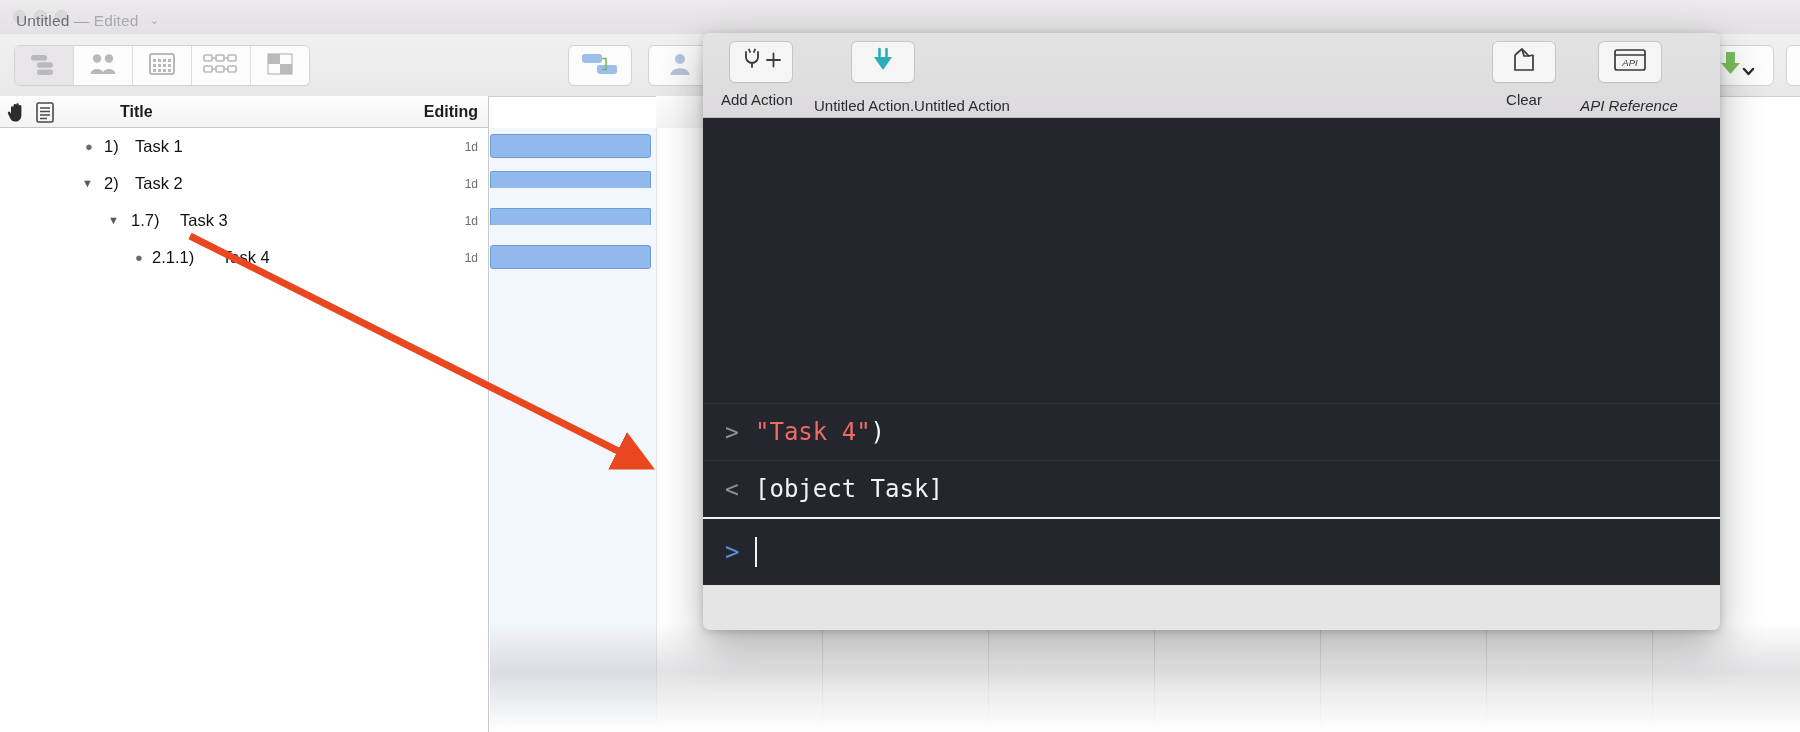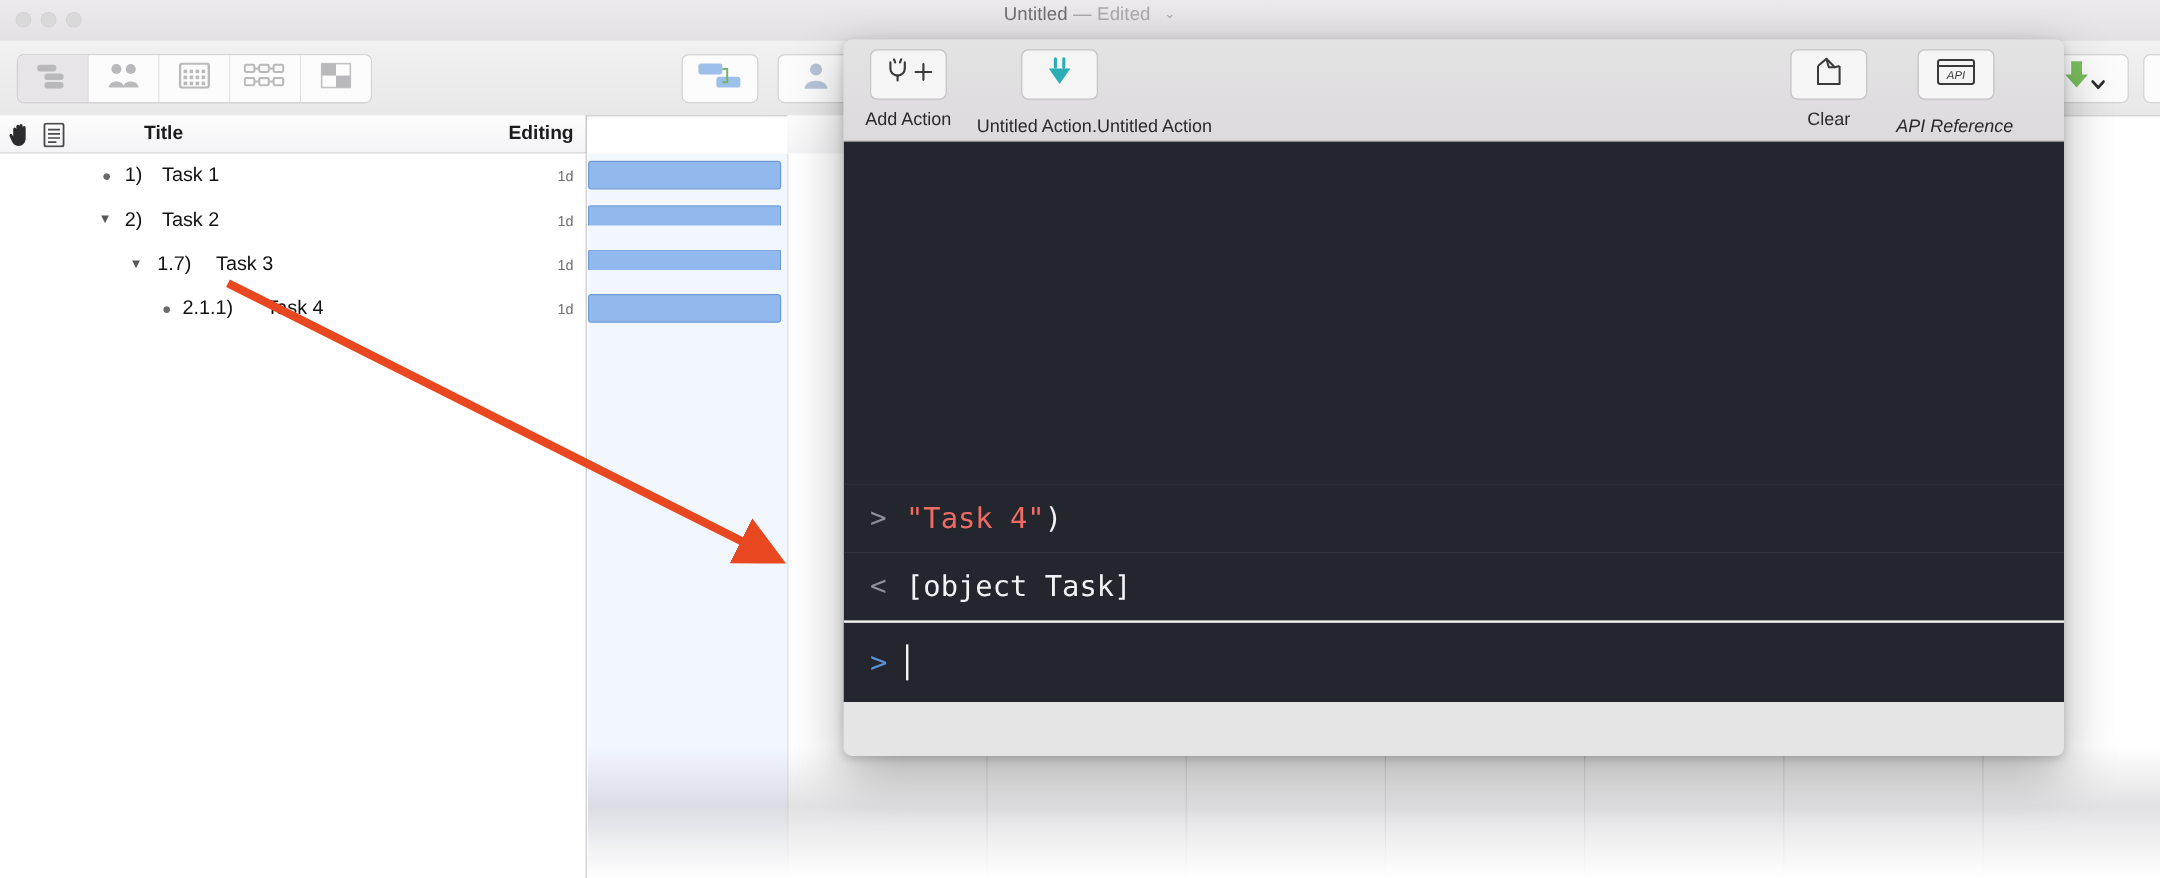--- a/index.html
+++ b/index.html
@@ -46,22 +46,21 @@
   .tl {
     width: 13px; height: 13px; border-radius: 50%;
     background: #d9d9d9;
     box-shadow: inset 0 0 0 0.5px rgba(0,0,0,.05);
   }
 
   .main-title {
     position: absolute;
     top: 0; left: 16px; right: 0;
     height: 34px;
-    line-height: 24px;
-    text-align: center;
+    line-height: 40px;
     font-size: 15.5px;
     color: #8b8b8e;
     letter-spacing: 0.1px;
   }
   .main-title .doc { color: #6e6e72; }
   .main-title .sep { color: #a3a3a7; }
   .main-title .edited { color: #a9a9ad; }
   .main-title .chev {
     display: inline-block;
     margin-left: 7px;
@@ -587,21 +586,21 @@
       </marker>
     </defs>
     <line x1="190" y1="236" x2="640" y2="462" stroke="#e8471f" stroke-width="7" stroke-linecap="butt" marker-end="url(#ah)"></line>
   </svg>
 
   <div class="console-window">
 
 
     <div class="console-toolbar">
 
-      <div class="ctb-item" style="left:18px;">
+      <div class="ctb-item" style="left:18px;align-items:flex-end;">
         <div class="ctb-btn">
           <span>
             <svg width="42" height="24" viewBox="0 0 42 24">
               <g stroke="#3a3a3c" stroke-width="1.8" fill="none" stroke-linecap="round">
                 <path d="M6 4 v5 a6 6 0 0 0 12 0 V4"></path>
                 <path d="M9 1.5 l1 2.5M15 1.5 l-1 2.5"></path>
                 <path d="M12 15 v4"></path>
                 <path d="M27 12 h13M33.5 5.5 v13"></path>
               </g>
             </svg>

